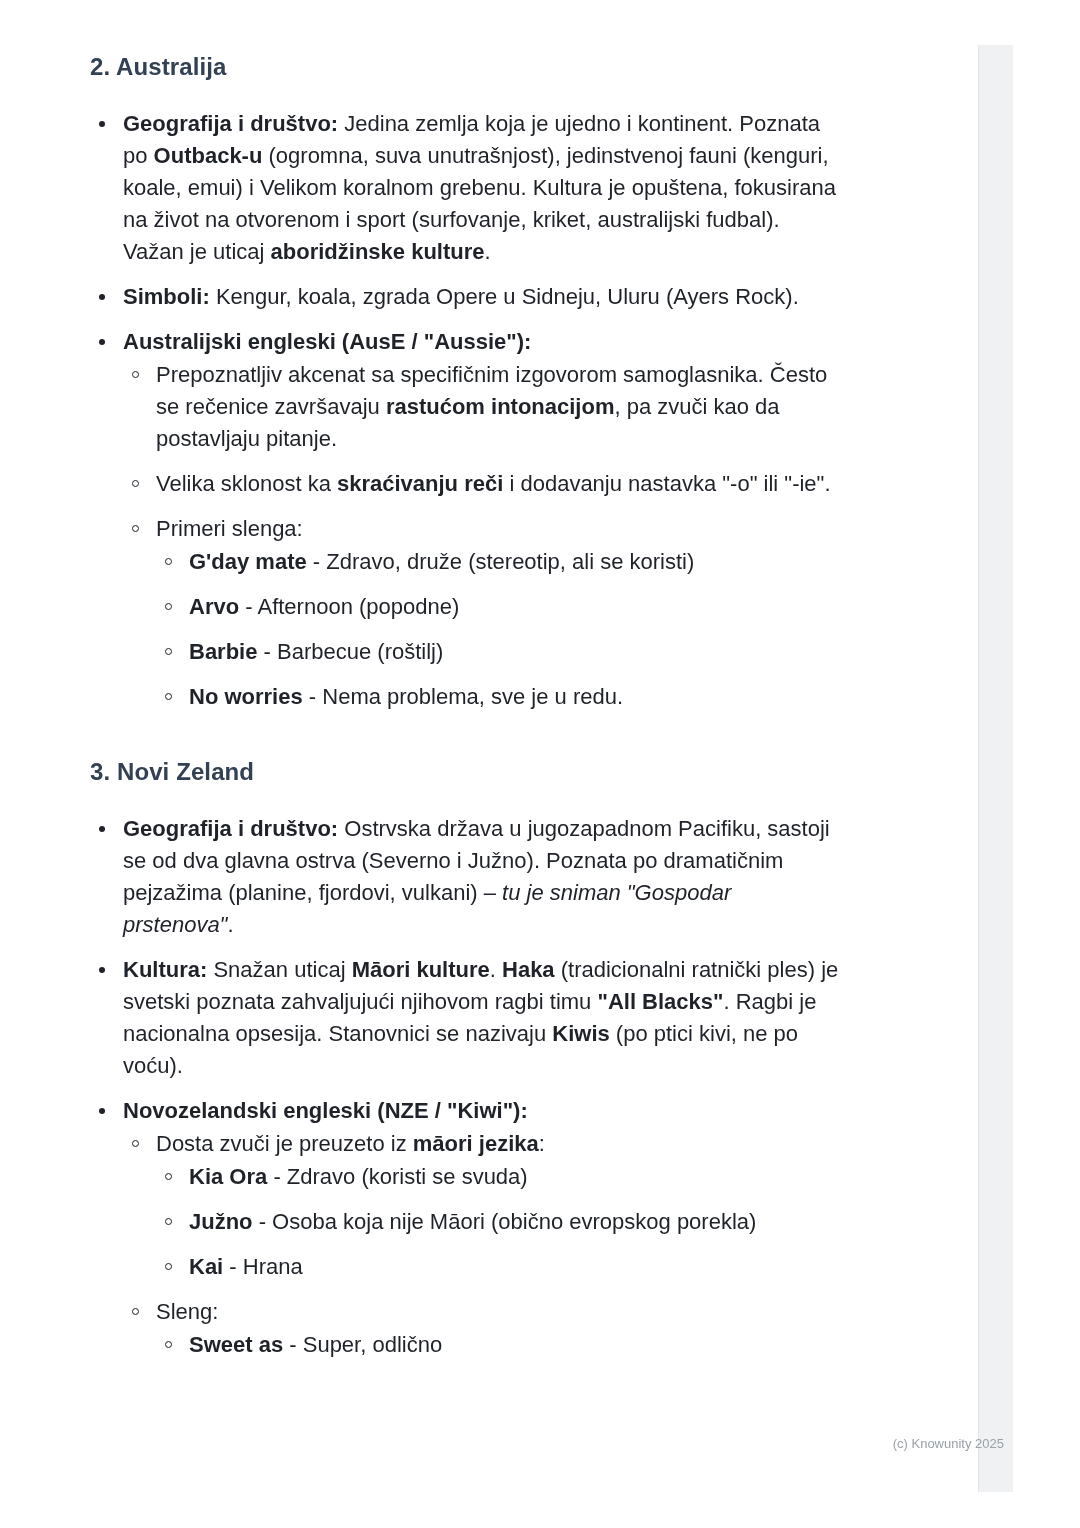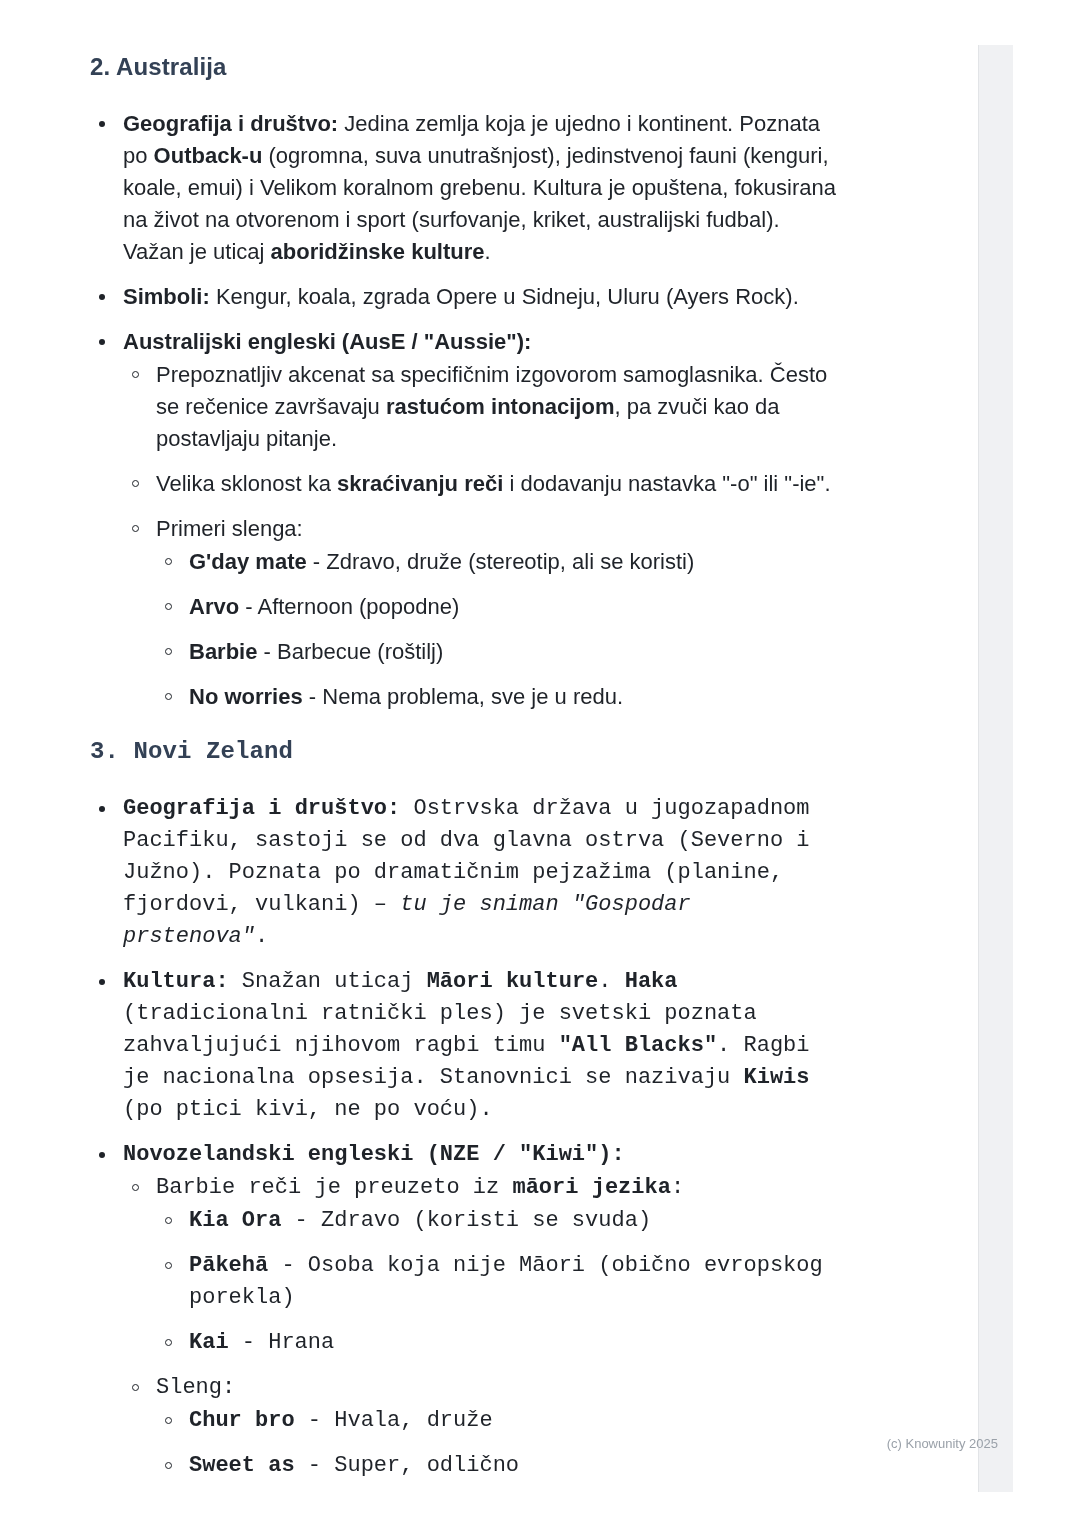--- a/index.html
+++ b/index.html
@@ -21,21 +21,21 @@
     padding: 52px 145px 60px 90px;
   }
   .heading {
     font-size: 24px;
     line-height: 30px;
     font-weight: 700;
     color: #334155;
     margin: 0 0 26px 0;
     letter-spacing: 0.1px;
   }
-  .section-gap { margin-top: 24px; font-family: Liberation Mono, monospace; }
+  .section-gap { margin-top: 44px; }
 
   ul {
     list-style: none;
     margin: 0;
     padding: 0;
     font-size: 22px;
     line-height: 32px;
   }
   li {
     position: relative;
@@ -78,21 +78,21 @@
     right: 67px;
     width: 35px;
     height: 1447px;
     background: #f0f1f3;
     border-left: 1px solid #e2e4e7;
     z-index: 1;
   }
   .watermark {
     position: absolute;
     top: 1436px;
-    right: 82px;
+    right: 76px;
     font-size: 13px;
     line-height: 16px;
     color: #9aa1a9;
     z-index: 2;
     white-space: nowrap;
   }
 </style>
 </head>
 <body>
 
@@ -115,27 +115,26 @@
           </ul></li>
       </ul>
   </section>
 
   <section class="section section-gap">
     <h2 class="heading">3. Novi Zeland</h2>
     <ul class="lvl0">
         <li><span class="b">Geografija i društvo:</span><span> Ostrvska država u jugozapadnom Pacifiku, sastoji se od dva glavna ostrva (Severno i Južno). Poznata po dramatičnim pejzažima (planine, fjordovi, vulkani) – </span><span class="i">tu je sniman "Gospodar prstenova"</span><span>.</span></li>
         <li><span class="b">Kultura:</span><span> Snažan uticaj </span><span class="b">Māori kulture</span><span>. </span><span class="b">Haka</span><span> (tradicionalni ratnički ples) je svetski poznata zahvaljujući njihovom ragbi timu </span><span class="b">"All Blacks"</span><span>. Ragbi je nacionalna opsesija. Stanovnici se nazivaju </span><span class="b">Kiwis</span><span> (po ptici kivi, ne po voću).</span></li>
         <li><span class="b">Novozelandski engleski (NZE / "Kiwi"):</span><ul class="lvl1">
-            <li><span>Barbie reči je preuzeto iz </span><span class="b">māori jezika</span><span>:</span><ul class="lvl2">
+            <li><span>Dosta zvuči je preuzeto iz </span><span class="b">māori jezika</span><span>:</span><ul class="lvl2">
                 <li><span class="b">Kia Ora</span><span> - Zdravo (koristi se svuda)</span></li>
-                <li><span class="b">Pākehā</span><span> - Osoba koja nije Māori (obično evropskog porekla)</span></li>
+                <li><span class="b">Južno</span><span> - Osoba koja nije Māori (obično evropskog porekla)</span></li>
                 <li><span class="b">Kai</span><span> - Hrana</span></li>
               </ul></li>
             <li><span>Sleng:</span><ul class="lvl2">
-                <li><span class="b">Chur bro</span><span> - Hvala, druže</span></li>
                 <li><span class="b">Sweet as</span><span> - Super, odlično</span></li>
               </ul></li>
           </ul></li>
       </ul>
   </section>
 
 </div>
 
 <div class="scroll-strip"></div>
 <div class="watermark">(c) Knowunity 2025</div>

